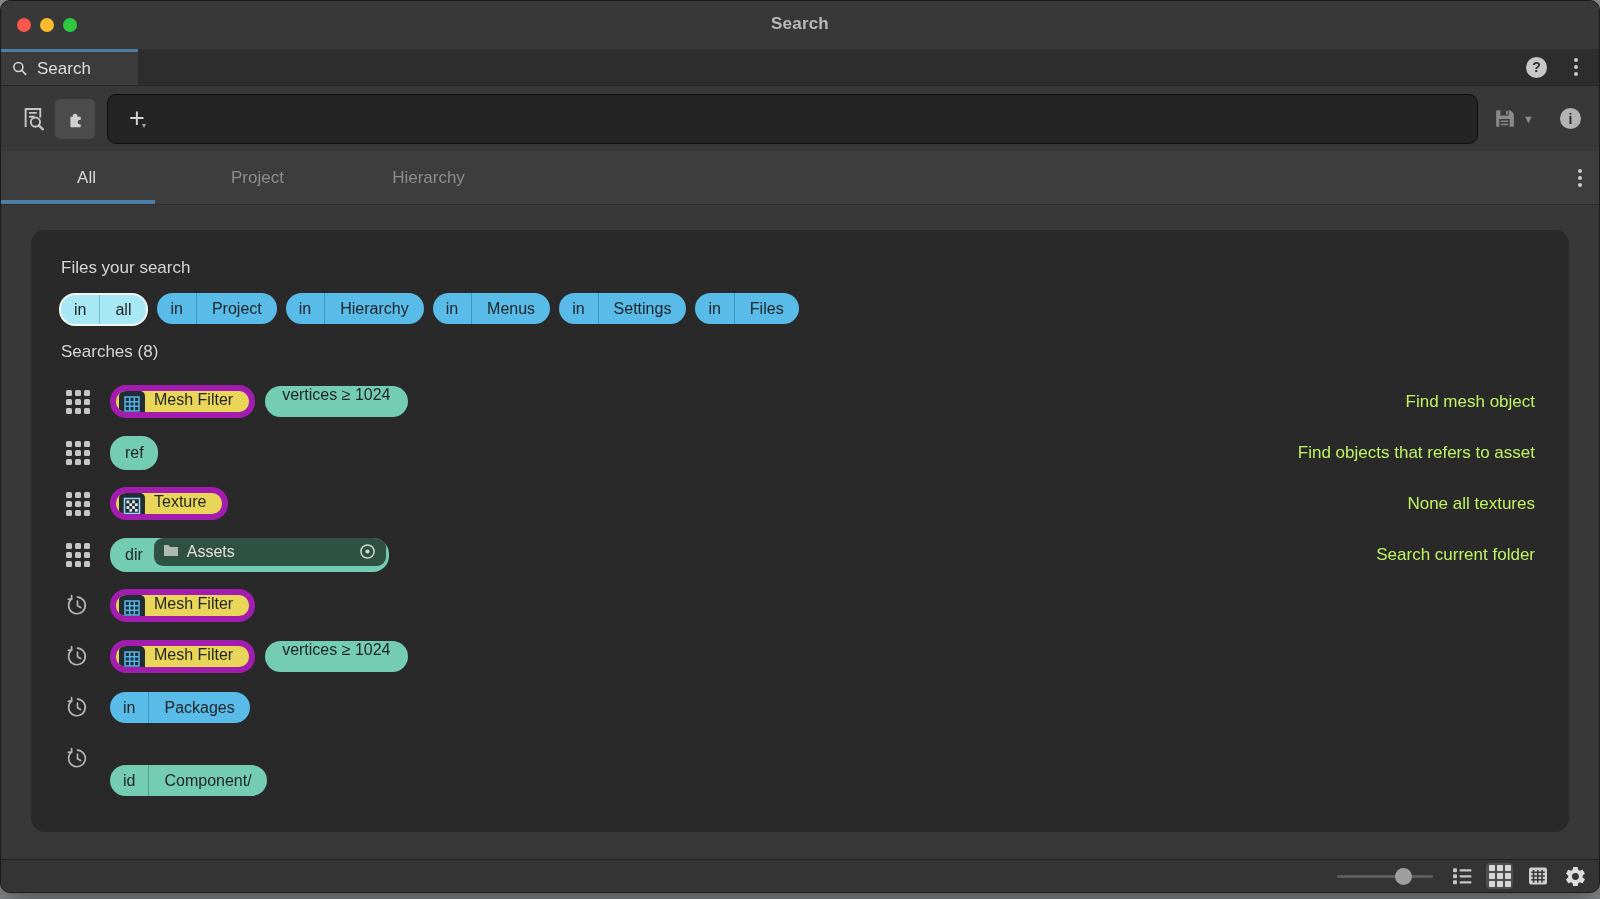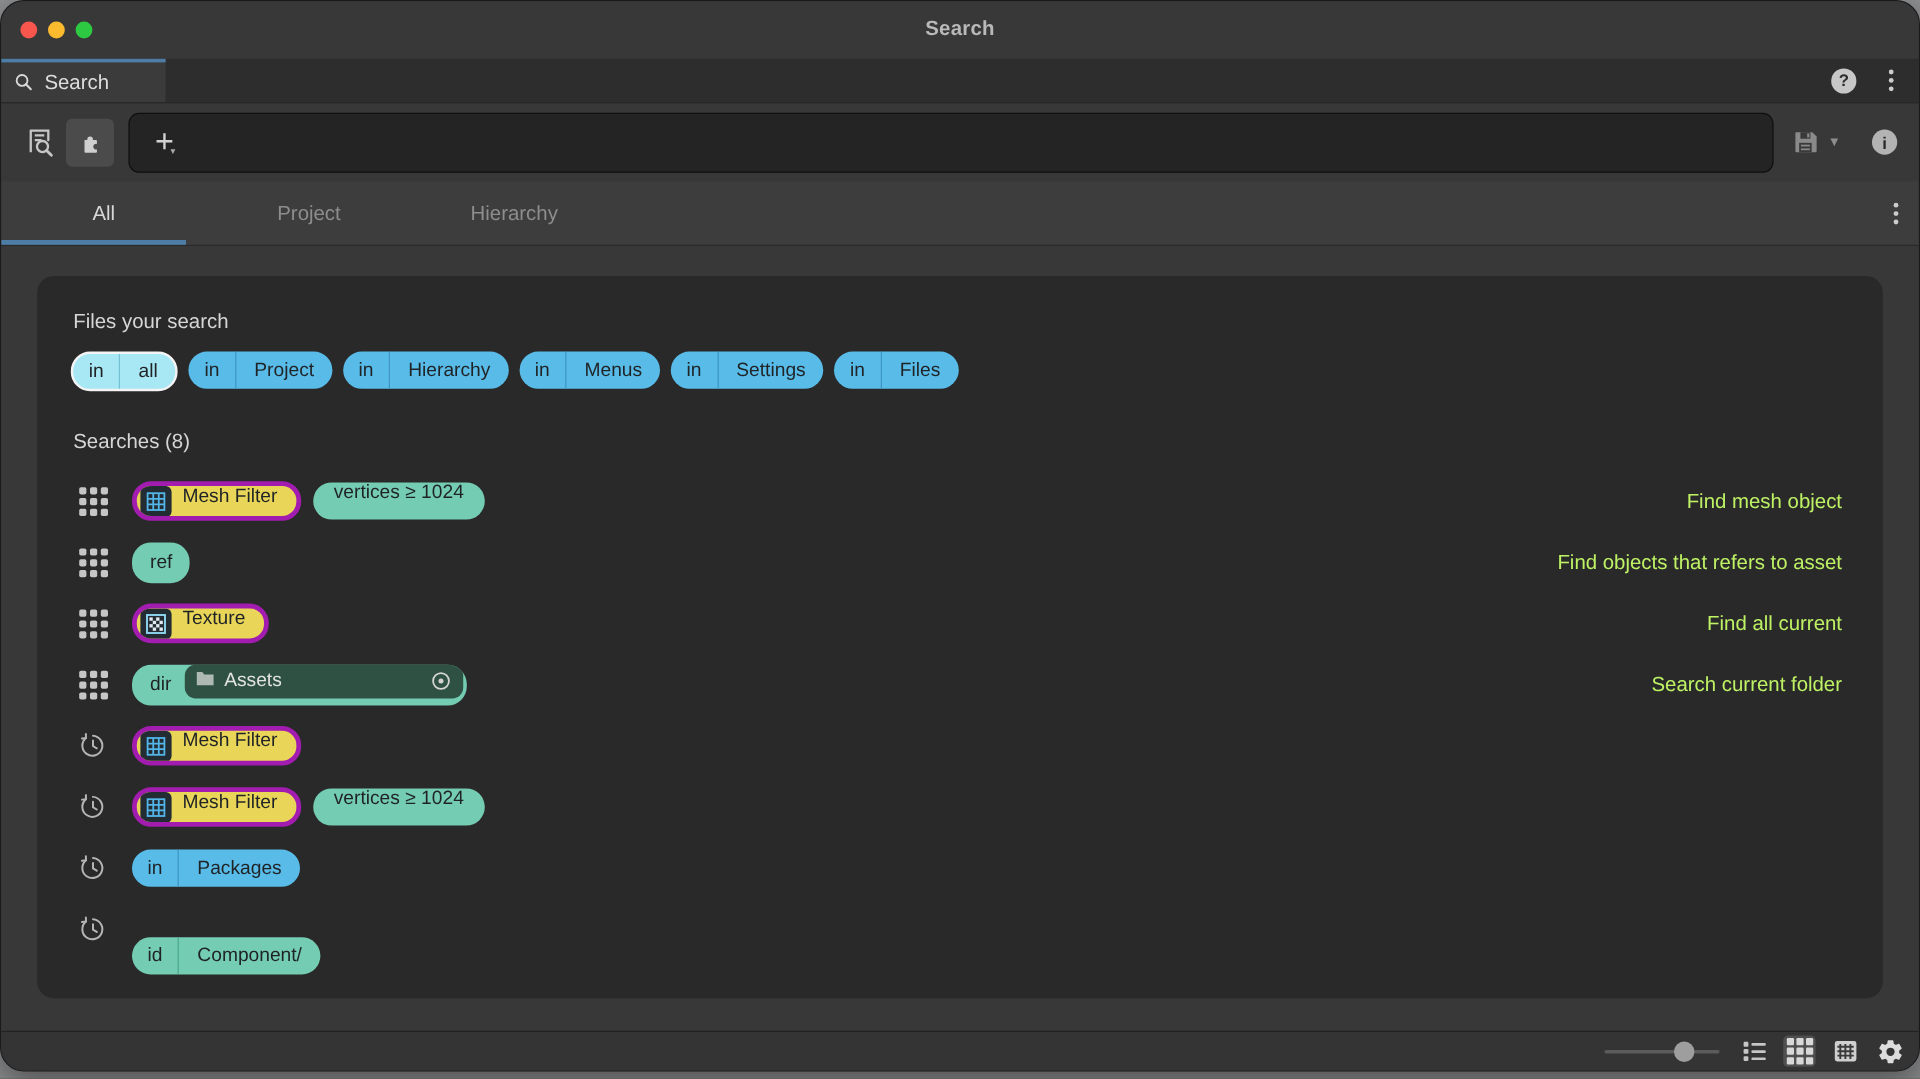--- a/index.html
+++ b/index.html
@@ -6,21 +6,21 @@
   html,body { margin:0; padding:0; }
   body {
     width:1600px; height:899px; position:relative;
     background:#8f9092;
     font-family:"Liberation Sans", sans-serif;
     -webkit-font-smoothing:antialiased;
     overflow:hidden;
   }
   .window {
     position:absolute; left:0; top:0; width:1600px; height:893px;
-    background:#383838; border-radius:20px; overflow:hidden;
+    background:#383838; border-radius:10px; overflow:hidden;
     border:1px solid #1b1b1b;
     box-shadow:0 10px 30px rgba(0,0,0,.45);
   }
 
   
   .titlebar { height:48px; position:relative; background:#383838; }
   .traffic { position:absolute; left:16px; top:17px; display:flex; gap:9px; }
   .light { width:14px; height:14px; border-radius:50%; }
   .light.red    { background:#f9564e; }
   .light.yellow { background:#fcbb2f; }
@@ -88,21 +88,21 @@
   .pill .seg { padding:0 15px; display:flex; align-items:center; height:100%; }
   .pill .seg.prefix { padding:0 13px; }
   .pill .divider { width:1px; height:100%; background:rgba(0,0,0,.28); }
   .pill.blue { background:var(--pill-blue); }
   .pill.blue .divider { background:#3e95c4; }
   .pill.teal { background:var(--pill-teal);margin-top:44px; }
   .pill.teal .divider { background:#4aa88c; }
   .pill.selected { background:var(--pill-blue-sel); border:2px solid #f4f4f4; height:33px; }
   .pill.selected .divider { background:#74c2d4; }
 
-  .pill.yellow { background:var(--pill-yellow); border:4px solid #a21caf; padding:0 16px 0 3px; gap:9px; height:33px; }
+  .pill.yellow { background:var(--pill-yellow); border:6px solid #a21caf; padding:0 16px 0 3px; gap:9px; height:33px; }
   .iconbox { width:26px; height:26px; background:#232b33; border-radius:5px; display:flex; align-items:center; justify-content:center; }
 
   .pill.value { background:var(--pill-teal); padding:0 17px; }
 
   .pill.obj { background:var(--pill-teal); padding:0 3px 0 0; height:34px; }
   .pill.obj .prefix { padding:0 11px 0 15px; }
   .objfield {
     width:232px; height:28px; background:var(--object-field); border-radius:9px;
     display:flex; align-items:center; gap:8px; padding:0 9px; color:#e2e2e2; font-size:16px;
   }
@@ -241,21 +241,21 @@
             <span class="seg prefix">in</span>
             <span class="divider"></span>
             <span class="seg">Settings</span>
           </div>
           <div class="pill blue">
             <span class="seg prefix">in</span>
             <span class="divider"></span>
             <span class="seg">Files</span>
           </div>
         </div>
-      <p class="section-title" style="margin-top:32px;">Searches (8)</p>
+      <p class="section-title" style="margin-top:16px;">Searches (8)</p>
       <div class="search-list">
           <div class="srow">
             <span class="rowicon">
               <span class="dots9">
                 <i></i>
                 <i></i>
                 <i></i>
                 <i></i>
                 <i></i>
                 <i></i>
@@ -331,21 +331,21 @@
                       <rect x="3.5" y="9.1" width="2.8" height="2.8"></rect>
                       <rect x="9.1" y="9.1" width="2.8" height="2.8"></rect>
                       <rect x="6.3" y="11.9" width="2.8" height="2.8"></rect>
                       <rect x="11.9" y="11.9" width="2.8" height="2.8"></rect>
                     </g>
                   </svg>
                 </span>
                 <span>Texture</span>
               </div>
             </span>
-            <span class="desc">Find all current</span>
+            <span class="desc">None all textures</span>
           </div>
           <div class="srow">
             <span class="rowicon">
               <span class="dots9">
                 <i></i>
                 <i></i>
                 <i></i>
                 <i></i>
                 <i></i>
                 <i></i>

